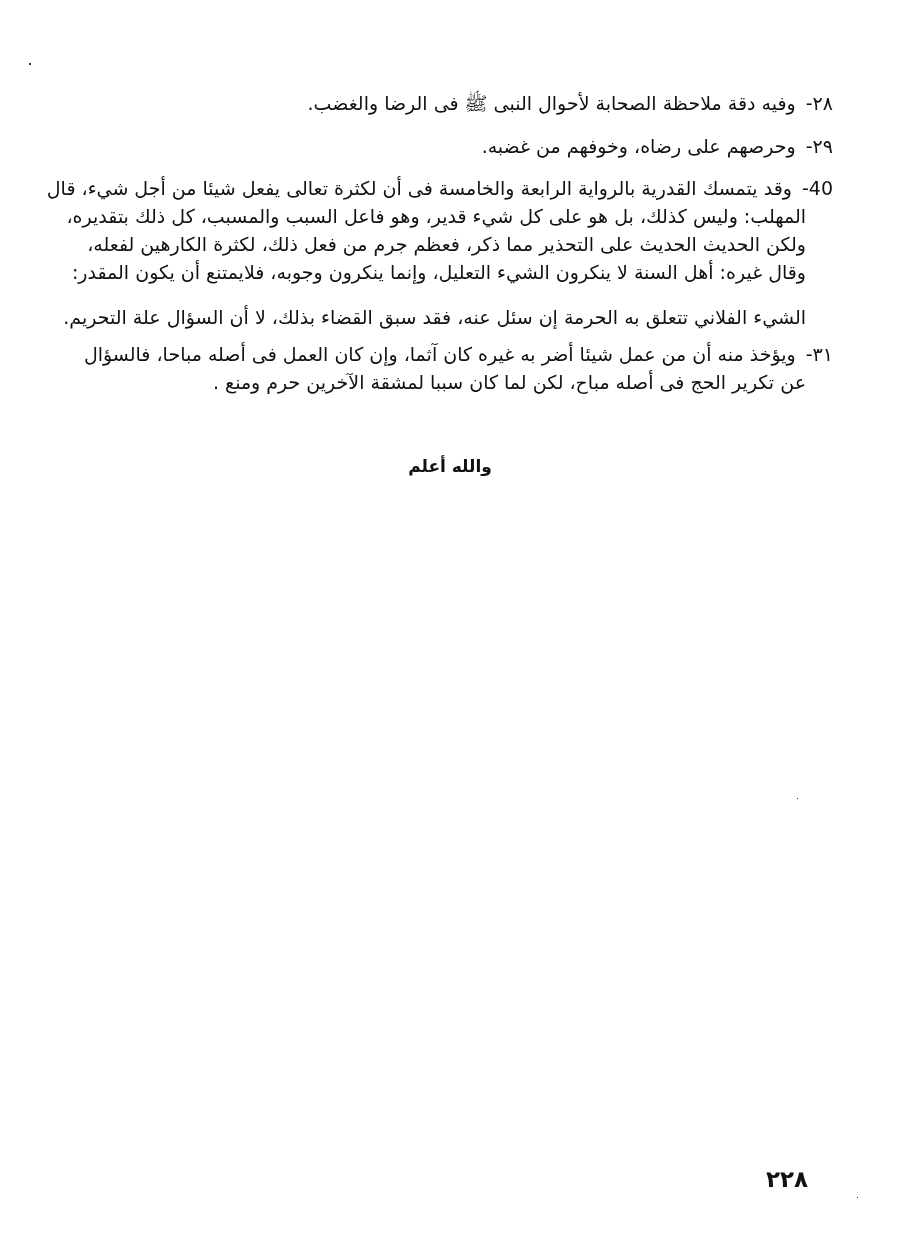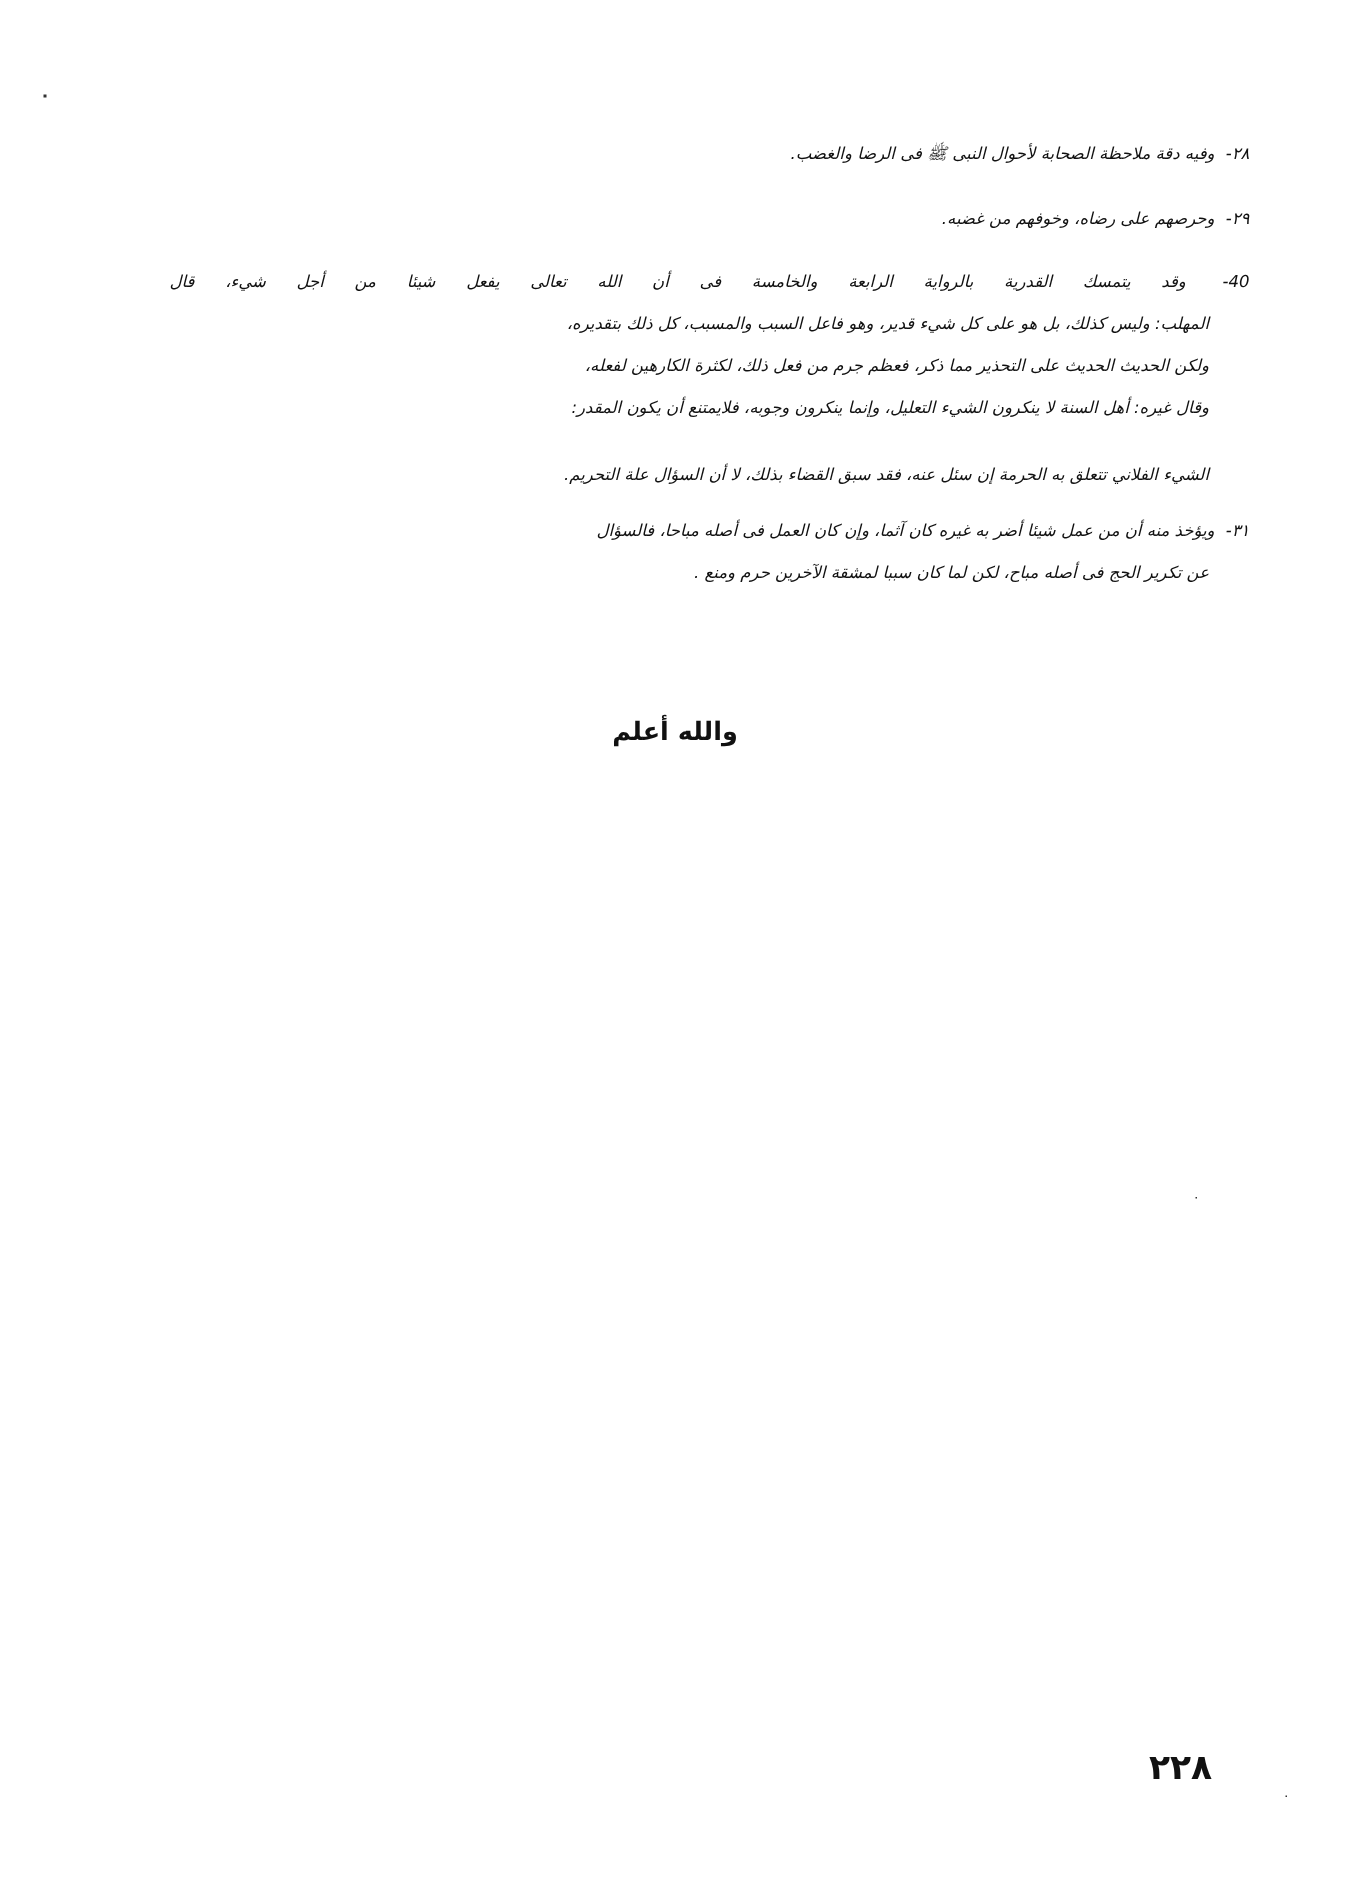--- a/index.html
+++ b/index.html
@@ -3,29 +3,28 @@
 <meta charset="utf-8">
 <style>
   html, body { margin: 0; padding: 0; background: #ffffff; }
   body {
     width: 911px; height: 1255px; position: relative; overflow: hidden;
     font-family: "DejaVu Sans", sans-serif; color: #111;
   }
   .line {
     position: absolute;
     direction: rtl;
-    font-size: 11px;
+    font-size: 19px;
     white-space: nowrap;
     line-height: 24px;
-    font-style: italic;
   }
   .num { margin-left: 4px; }
   .closing {
     position: absolute; left: 390px; width: 120px; top: 456px;
-    text-align: center; direction: rtl; font-size: 17px; font-weight: bold; margin-top: 22px;
+    text-align: center; direction: rtl; font-size: 17px; font-weight: bold;
   }
   .pagenum {
     position: absolute; left: 766px; top: 1166px; font-size: 23px; font-weight: bold;
     direction: rtl;
   }
   .speck { position: absolute; background: #333; width: 2px; height: 2px; }
 </style>
 </head>
 <body>
 
@@ -36,21 +35,21 @@
     <span>وفيه دقة ملاحظة الصحابة لأحوال النبى ﷺ فى الرضا والغضب.</span>
   </div>
 
   <div class="line" style="right:78px; top:134px;">
     <span class="num">٢٩-</span>
     <span>وحرصهم على رضاه، وخوفهم من غضبه.</span>
   </div>
 
   <div class="line" style="right:78px; top:176px; width:720px; text-align:justify; text-align-last:justify;">
     <span class="num">40-</span>
-    <span>وقد يتمسك القدرية بالرواية الرابعة والخامسة فى أن الله تعالى يفعل شيئا من أجل شيء، قال</span>
+    <span>وقد يتمسك القدرية بالرواية الرابعة والخامسة فى أن لكثرة تعالى يفعل شيئا من أجل شيء، قال</span>
   </div>
   <div class="line" style="right:105px; top:204px;">المهلب: وليس كذلك، بل هو على كل شيء قدير، وهو فاعل السبب والمسبب، كل ذلك بتقديره،</div>
   <div class="line" style="right:105px; top:232px;">ولكن الحديث الحديث على التحذير مما ذكر، فعظم جرم من فعل ذلك، لكثرة الكارهين لفعله،</div>
   <div class="line" style="right:105px; top:260px;">وقال غيره: أهل السنة لا ينكرون الشيء التعليل، وإنما ينكرون وجوبه، فلايمتنع أن يكون المقدر:</div>
   <div class="line" style="right:105px; top:305px;">الشيء الفلاني تتعلق به الحرمة إن سئل عنه، فقد سبق القضاء بذلك، لا أن السؤال علة التحريم.</div>
 
   <div class="line" style="right:78px; top:342px;">
     <span class="num">٣١-</span>
     <span>ويؤخذ منه أن من عمل شيئا أضر به غيره كان آثما، وإن كان العمل فى أصله مباحا، فالسؤال</span>
   </div>

